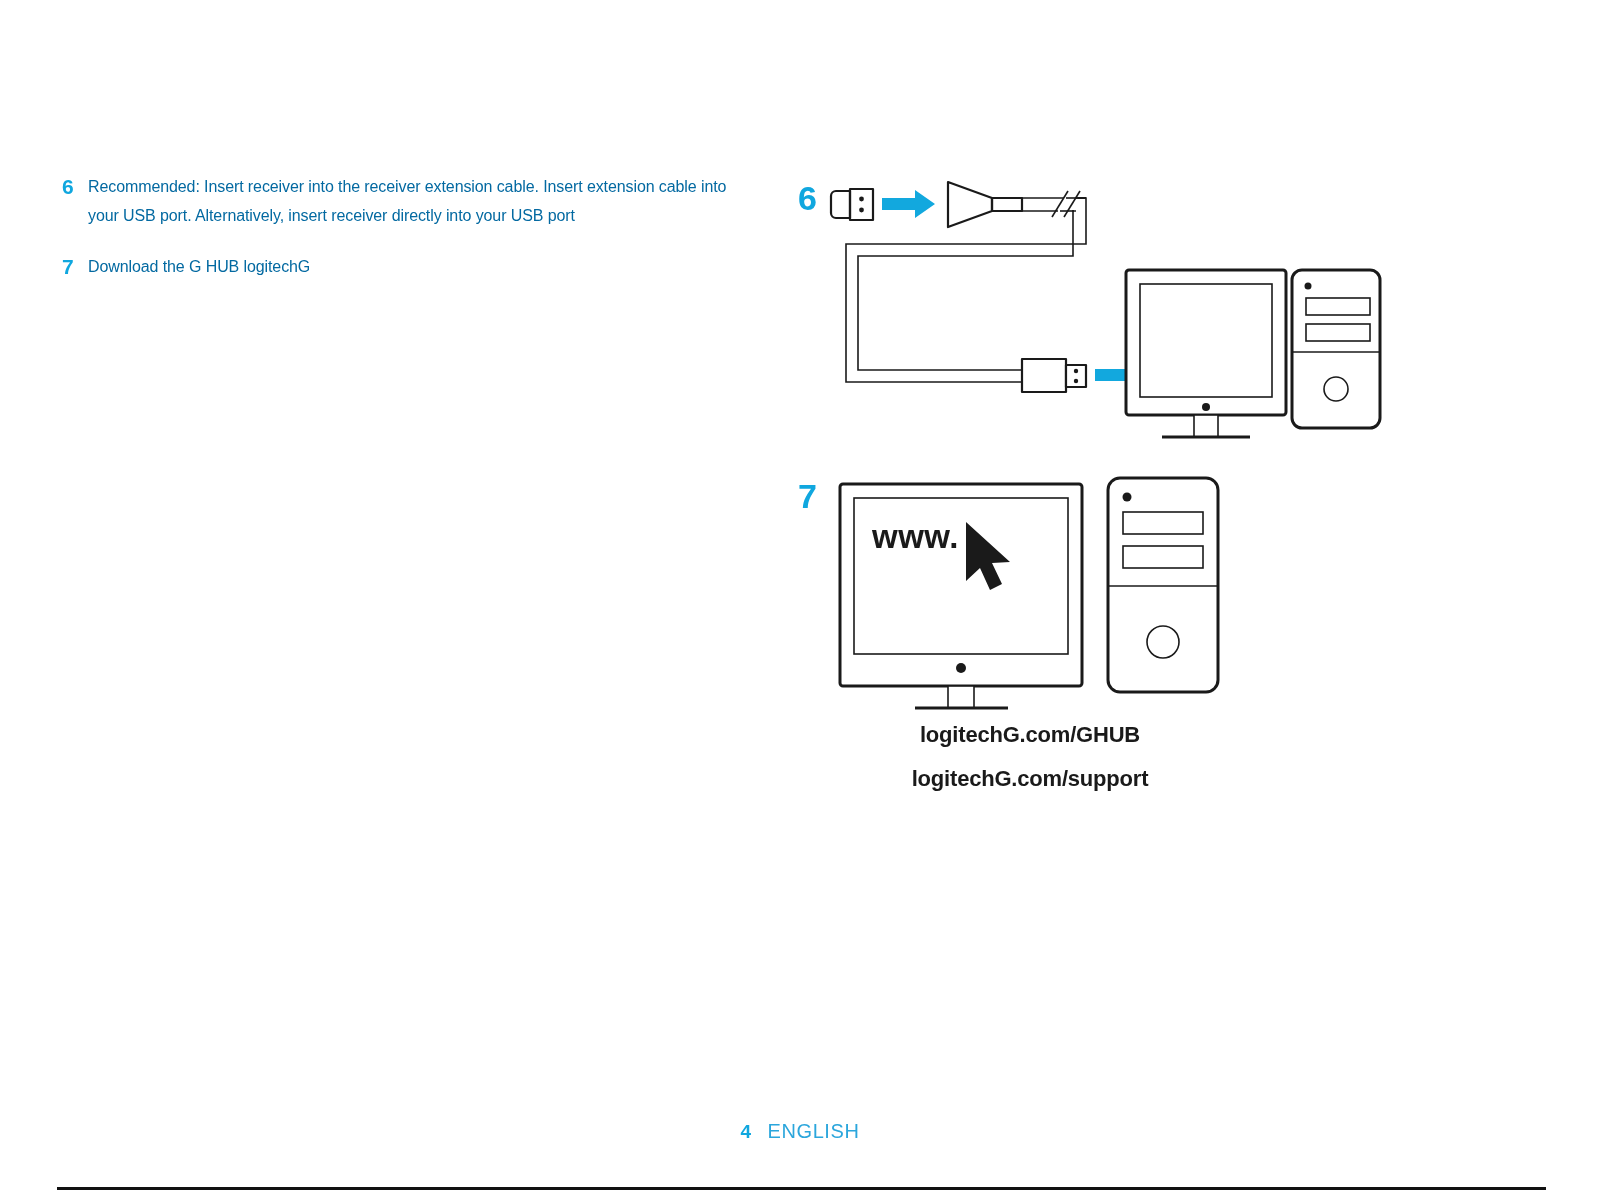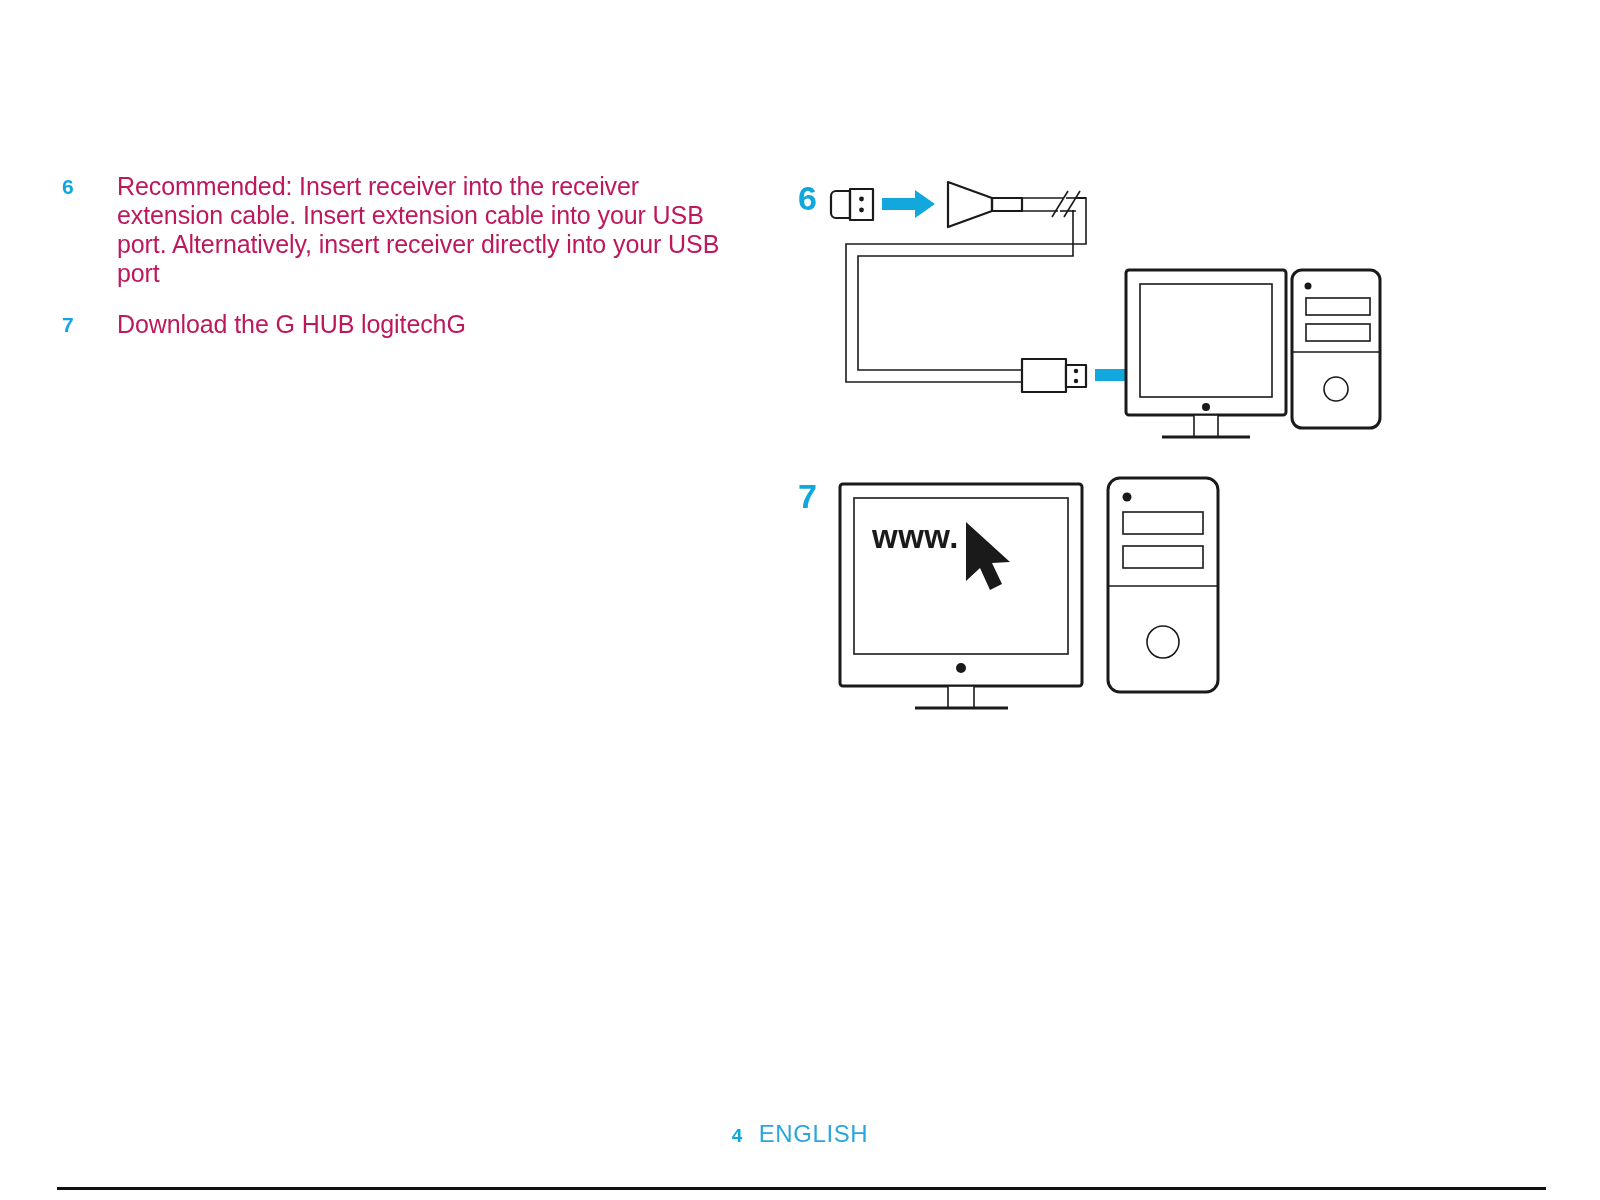--- a/index.html
+++ b/index.html
@@ -30,25 +30,24 @@
   }
   .step-num {
     color: #10A7DF;
     font-size: 21px;
     font-weight: 700;
     line-height: 29px;
     width: 26px;
     flex: 0 0 26px;
   }
   .step-text {
-    font-size: 25px;
+    font-size: 16px;
     line-height: 29px;
-    color: #be185d;
+    color: #0369a1;
     letter-spacing: -0.1px;
-    margin-left: 29px;
   }
 
   
   #figure-six {
     position: absolute;
     left: 790px;
     top: 160px;
   }
   #figure-seven {
     position: absolute;
@@ -117,21 +116,21 @@
     text-align: center;
   }
   #footer .pg {
     color: #10A7DF;
     font-size: 19px;
     font-weight: 700;
     margin-right: 12px;
   }
   #footer .lang {
     color: #2BA6DC;
-    font-size: 24px;
+    font-size: 20px;
     font-weight: 400;
     letter-spacing: 0.6px;
   }
   #bottom-rule {
     position: absolute;
     left: 57px;
     top: 1187px;
     width: 1489px;
     height: 3px;
     background: #111111;
@@ -261,19 +260,21 @@
     <rect class="ln-thin fill-wt" x="333" y="50" width="80" height="22"></rect>
     <rect class="ln-thin fill-wt" x="333" y="84" width="80" height="22"></rect>
     <line class="ln-thin" x1="318" y1="124" x2="428" y2="124"></line>
     <circle class="ln-thin fill-wt" cx="373" cy="180" r="16"></circle>
   </g>
 
 </svg>
 </div>
 
 <div id="urls">
+  <div class="url-line">logitechG.com/GHUB</div>
+  <div class="url-line">logitechG.com/support</div>
 </div>
 
 <div id="footer">
   <span class="pg">4</span>
   <span class="lang">ENGLISH</span>
 </div>
 <div id="bottom-rule"></div>
 
 </body></html>

